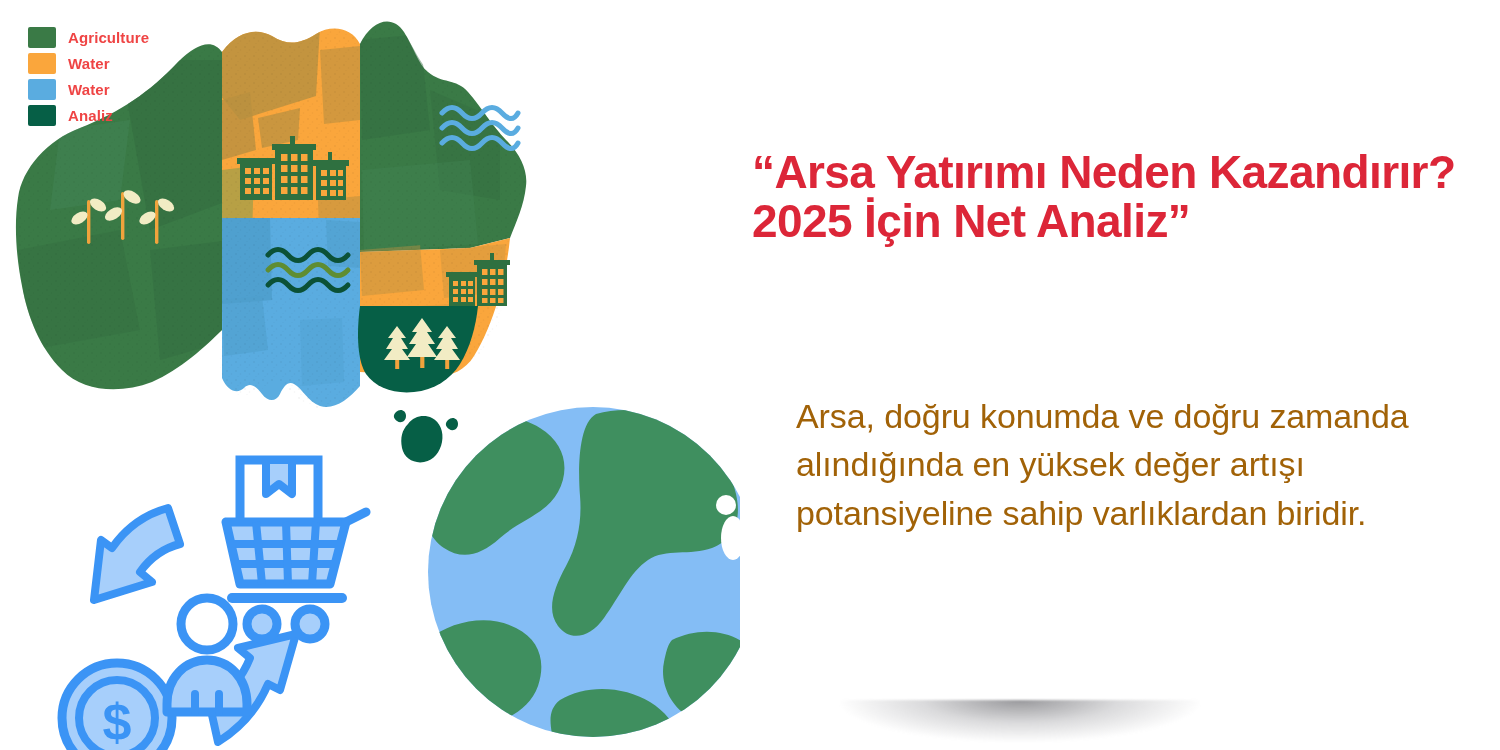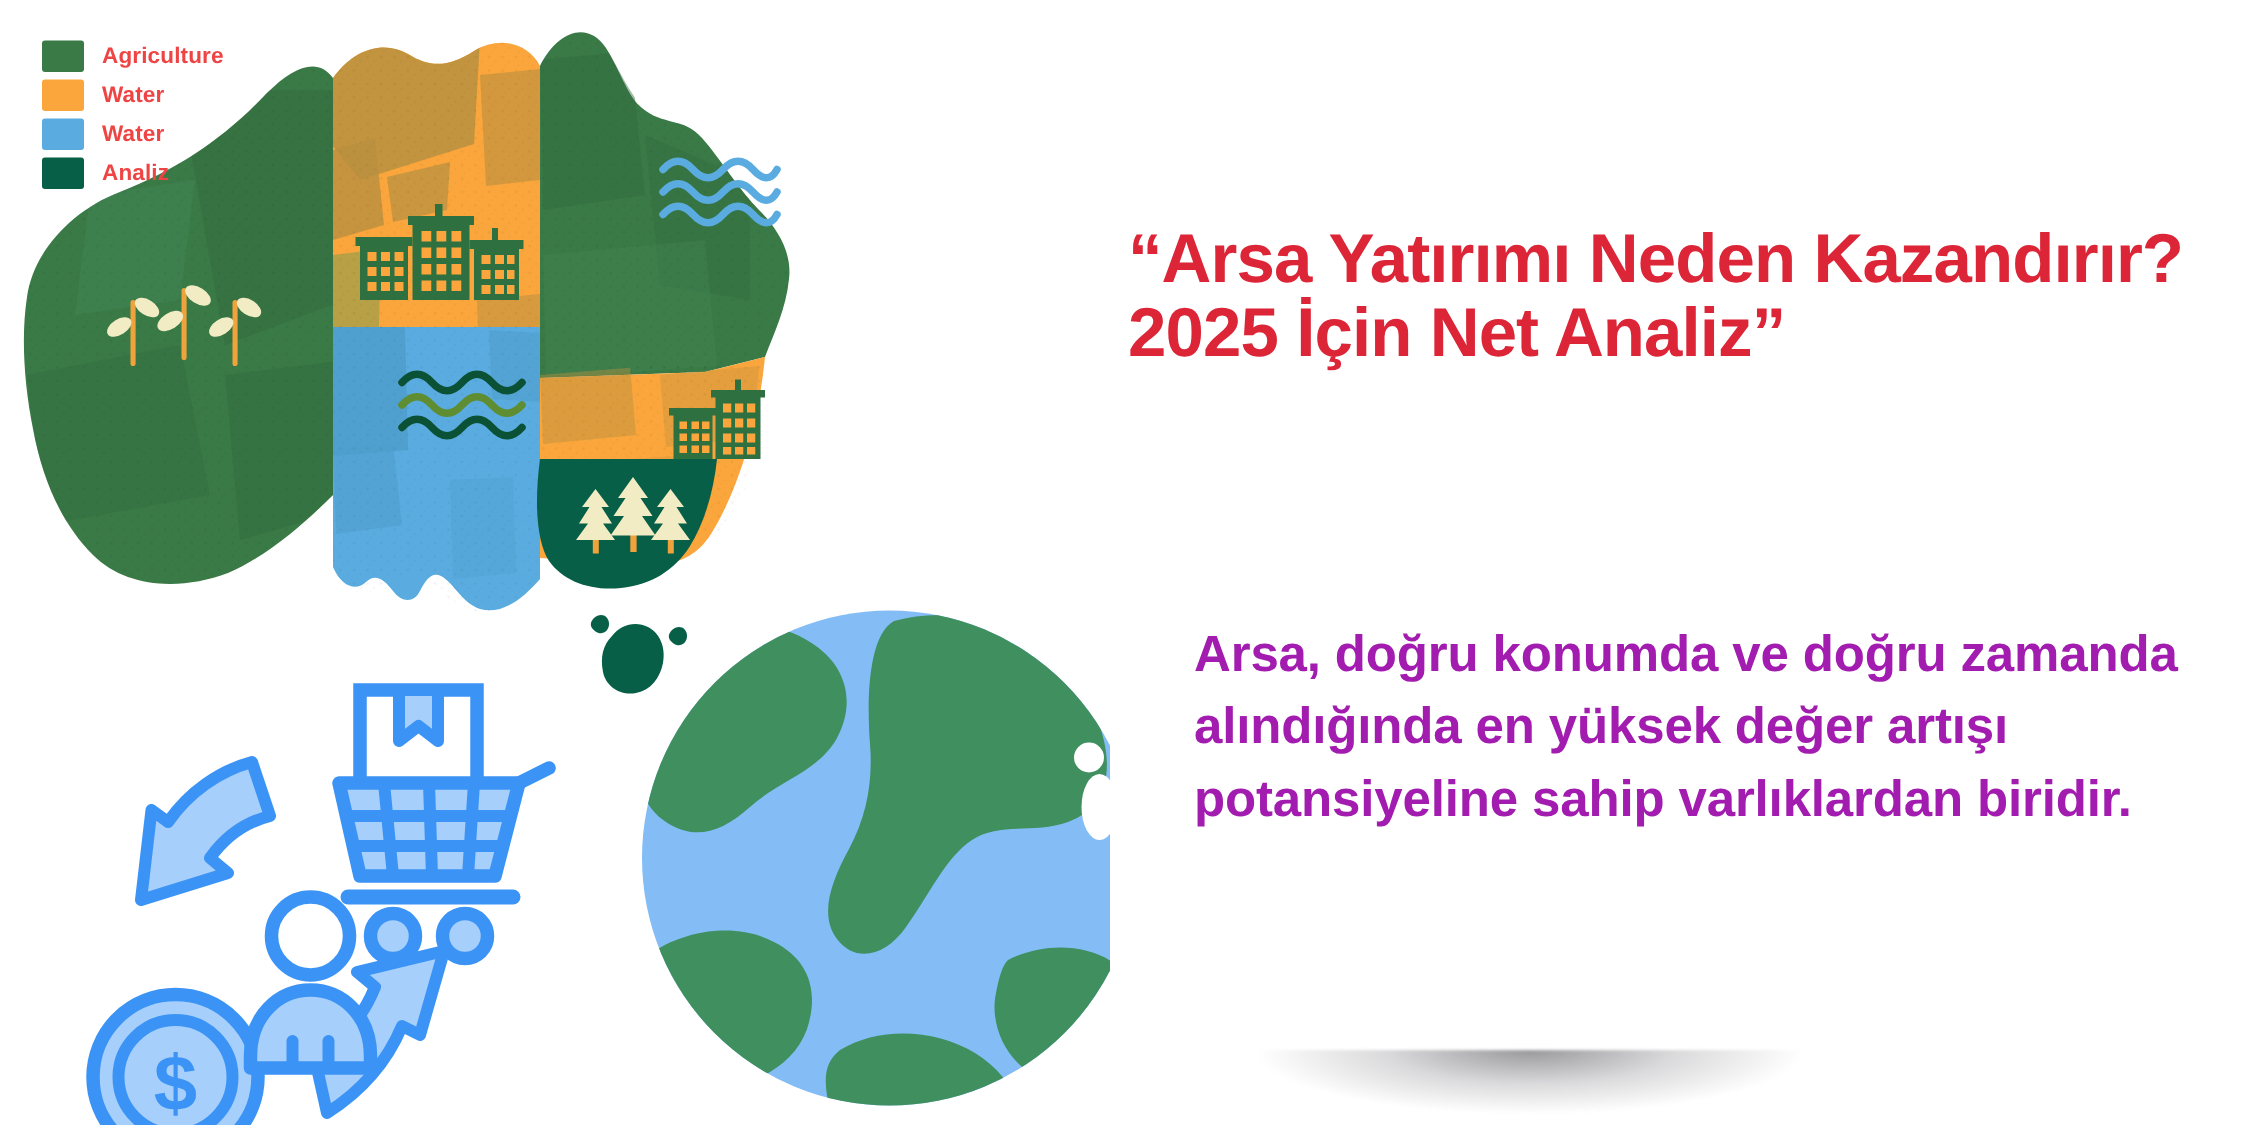--- a/index.html
+++ b/index.html
@@ -37,24 +37,24 @@
     color:#dc2638;
     font-size:46px;
     font-weight:800;
     line-height:1.075;
     letter-spacing:-0.6px;
     font-family:"Liberation Sans", sans-serif;
     white-space:pre-line;
     margin-top:20px;
   }
   .body-copy{
-    position:absolute;left:48px;top:378px;width:680px;
-    color:#a21caf;
+    position:absolute;left:48px;top:358px;width:680px;
+    color:#a16207;
     font-size:34px;
-    font-weight:700;
+    font-weight:400;
     line-height:1.42;
     letter-spacing:-0.1px;
     font-family:"Liberation Sans", sans-serif;
   }
 
   
   .shadow-ellipse{
     position:absolute;left:840px;top:700px;width:360px;height:42px;
     background:radial-gradient(ellipse at 50% 0%, rgba(90,90,95,.62) 0%, rgba(140,140,145,.32) 38%, rgba(255,255,255,0) 72%);
     filter:blur(1px);

